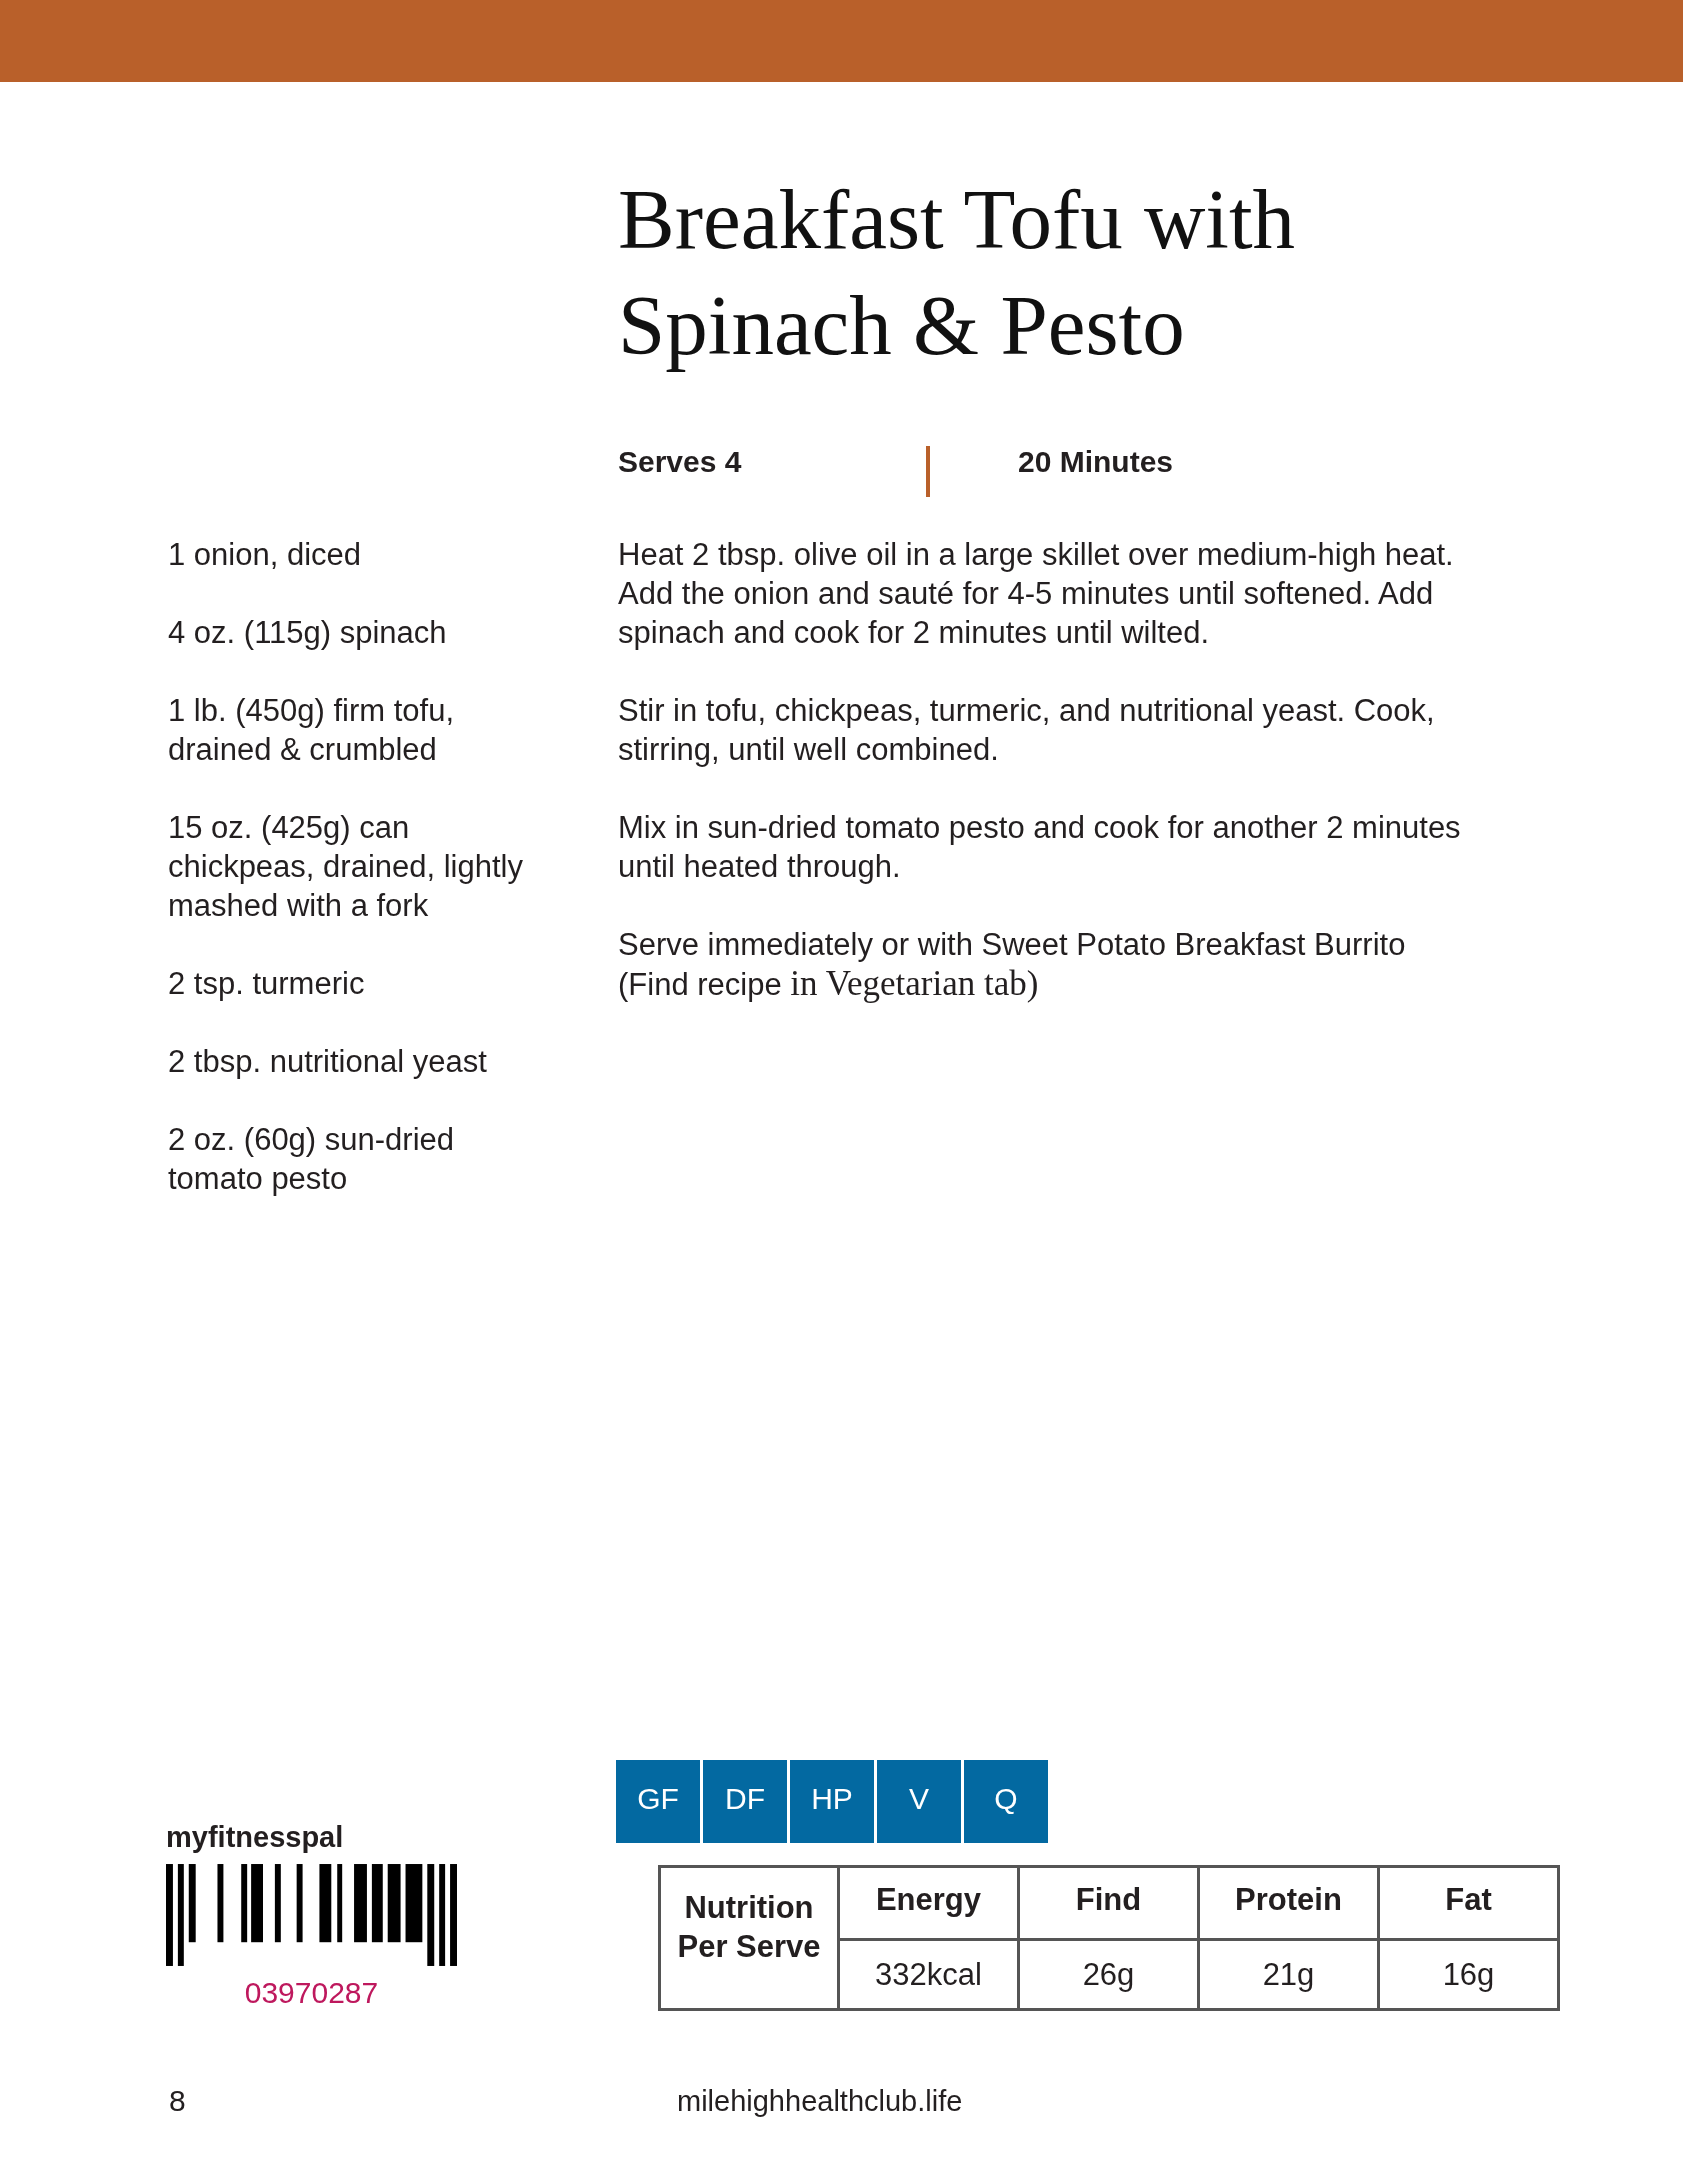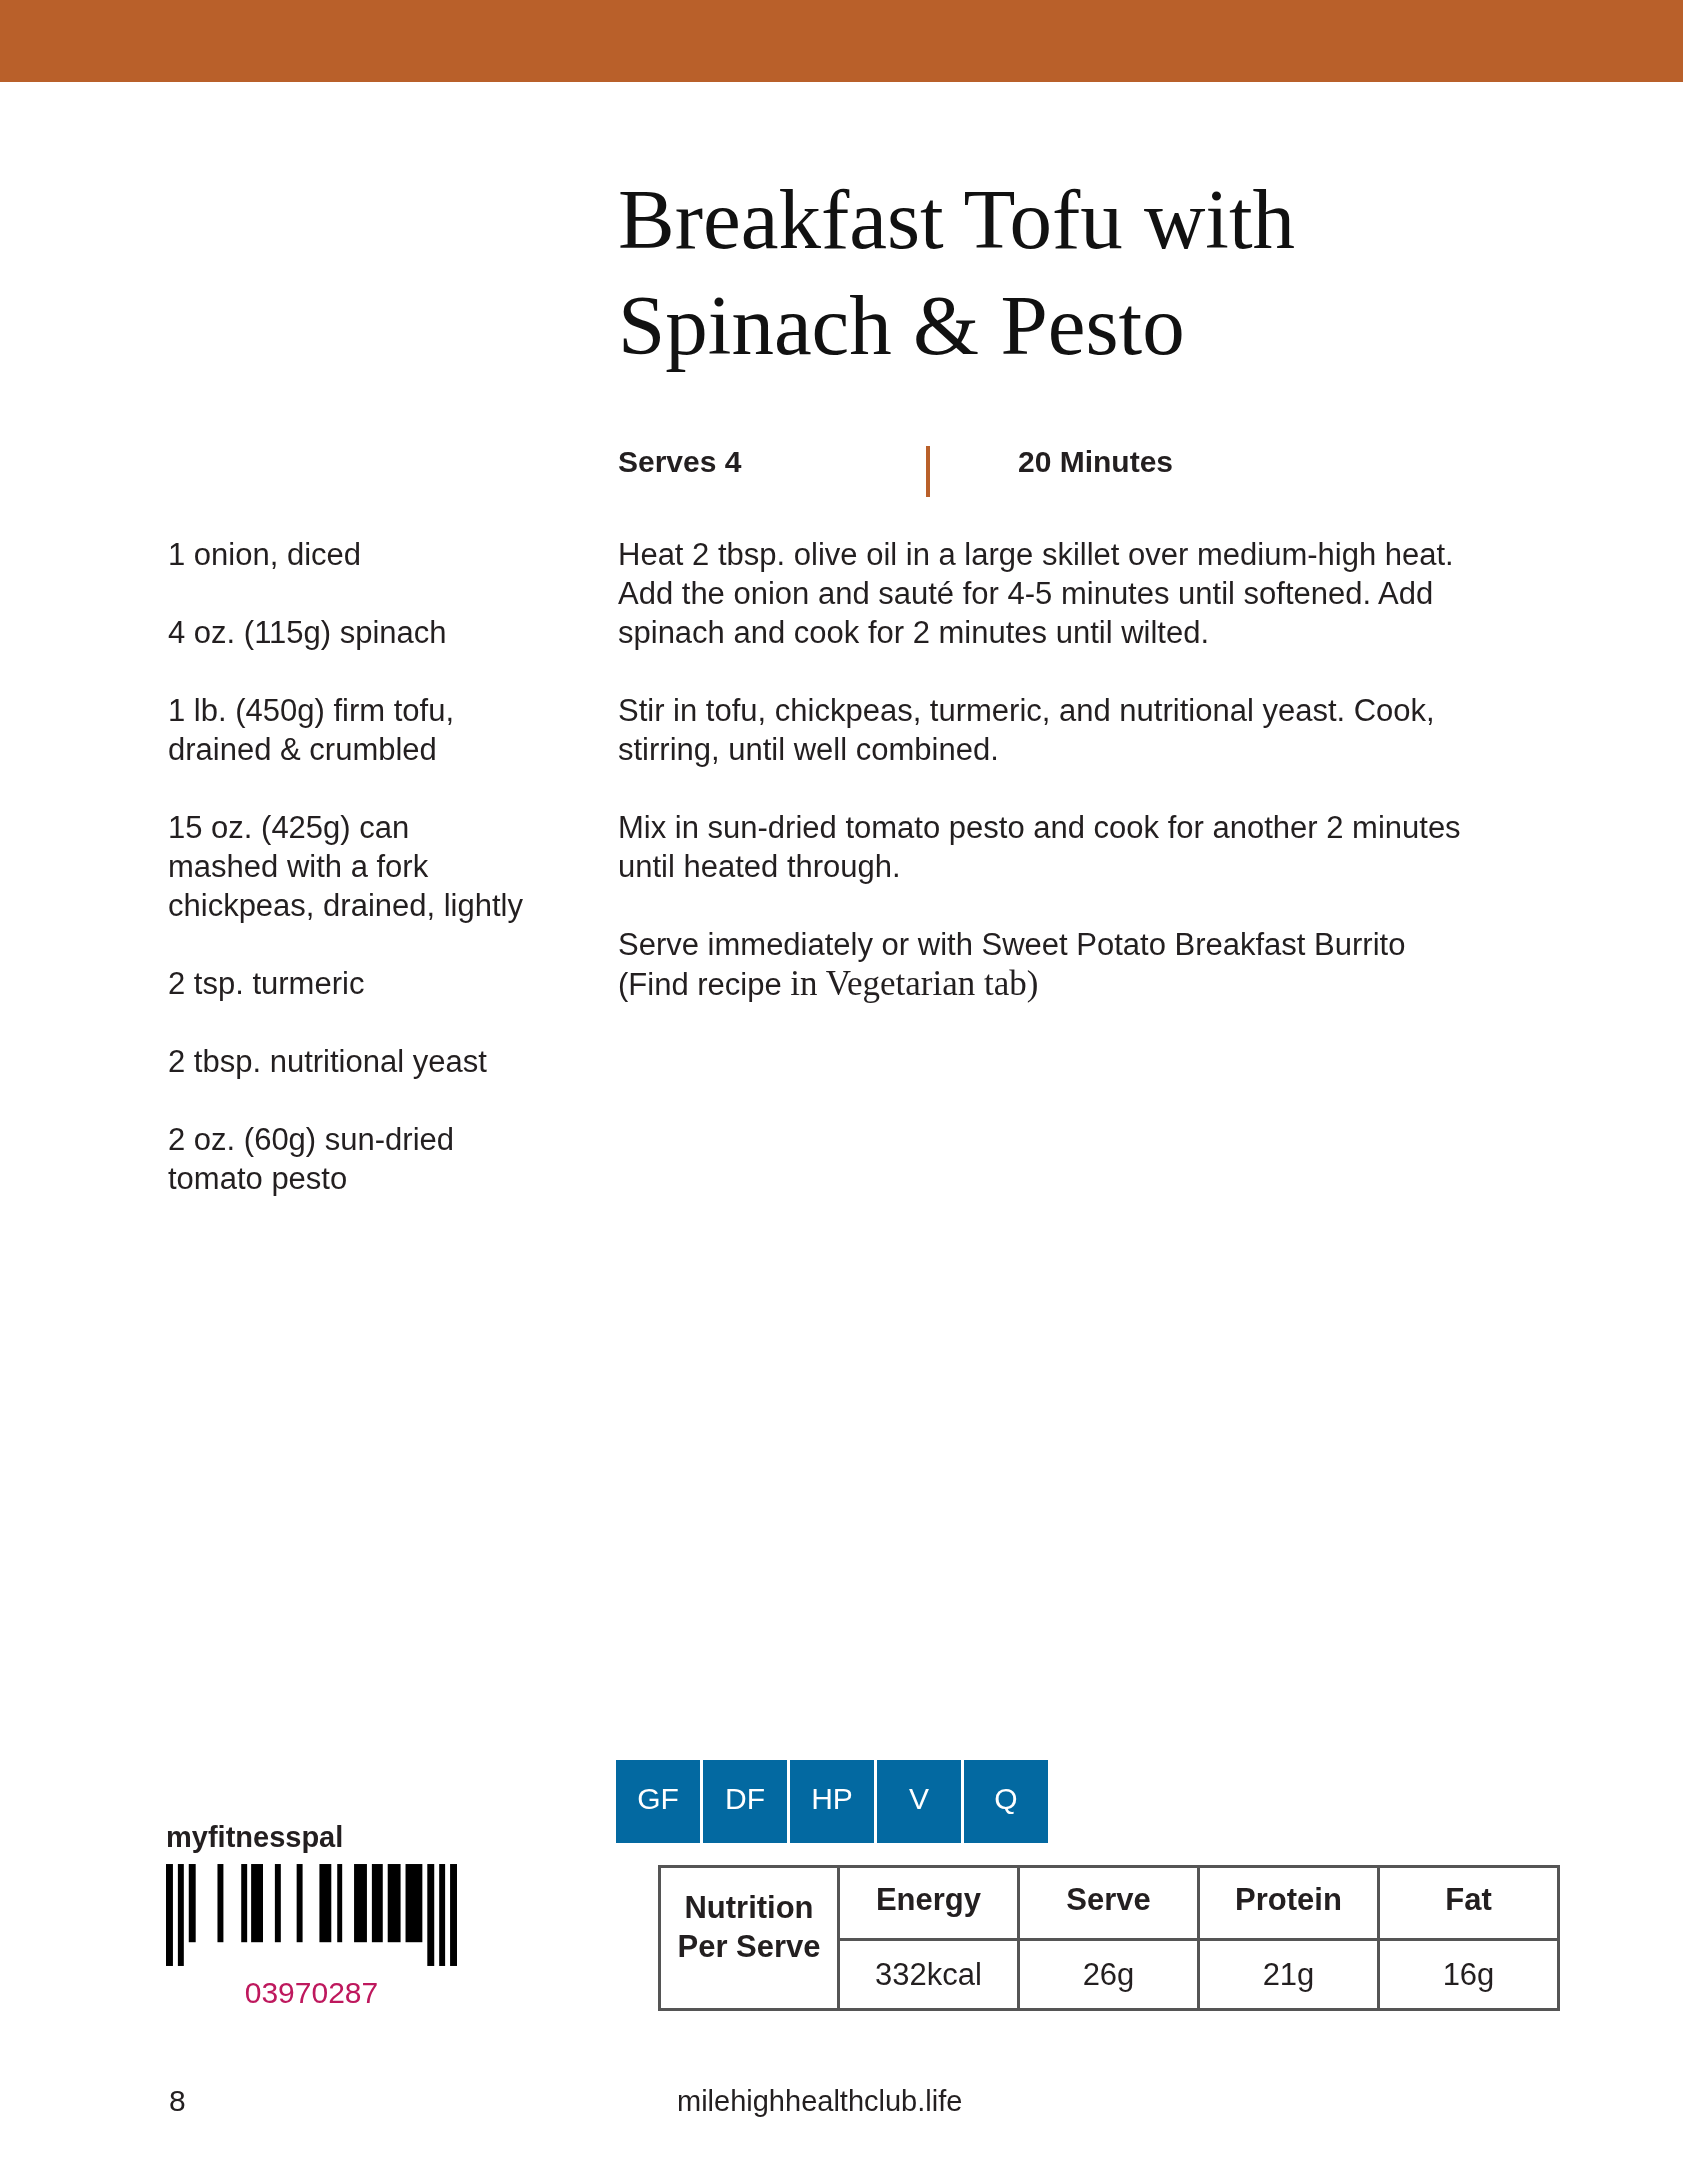--- a/index.html
+++ b/index.html
@@ -50,22 +50,22 @@
   </li>
   <li>
     <span>4 oz. (115g) spinach</span>
   </li>
   <li>
     <span>1 lb. (450g) firm tofu,</span>
     <span>drained &amp; crumbled</span>
   </li>
   <li>
     <span>15 oz. (425g) can</span>
+    <span>chickpeas, drained, lightly</span>
     <span>mashed with a fork</span>
-    <span>chickpeas, drained, lightly</span>
   </li>
   <li>
     <span>2 tsp. turmeric</span>
   </li>
   <li>
     <span>2 tbsp. nutritional yeast</span>
   </li>
   <li>
     <span>2 oz. (60g) sun-dried</span>
     <span>tomato pesto</span>
@@ -101,21 +101,21 @@
 </div>
 
 <table class="nutrition">
   <tbody>
       <tr>
     <td class="rowhead" rowspan="2">
       <div>Nutrition</div>
       <div>Per Serve</div>
     </td>
     <th>Energy</th>
-    <th>Serve</th>
+    <th>Find</th>
     <th>Protein</th>
     <th>Fat</th>
   </tr>
   <tr>
     <td class="val">332kcal</td>
     <td class="val">26g</td>
     <td class="val">21g</td>
     <td class="val">16g</td>
   </tr>
 </tbody>

